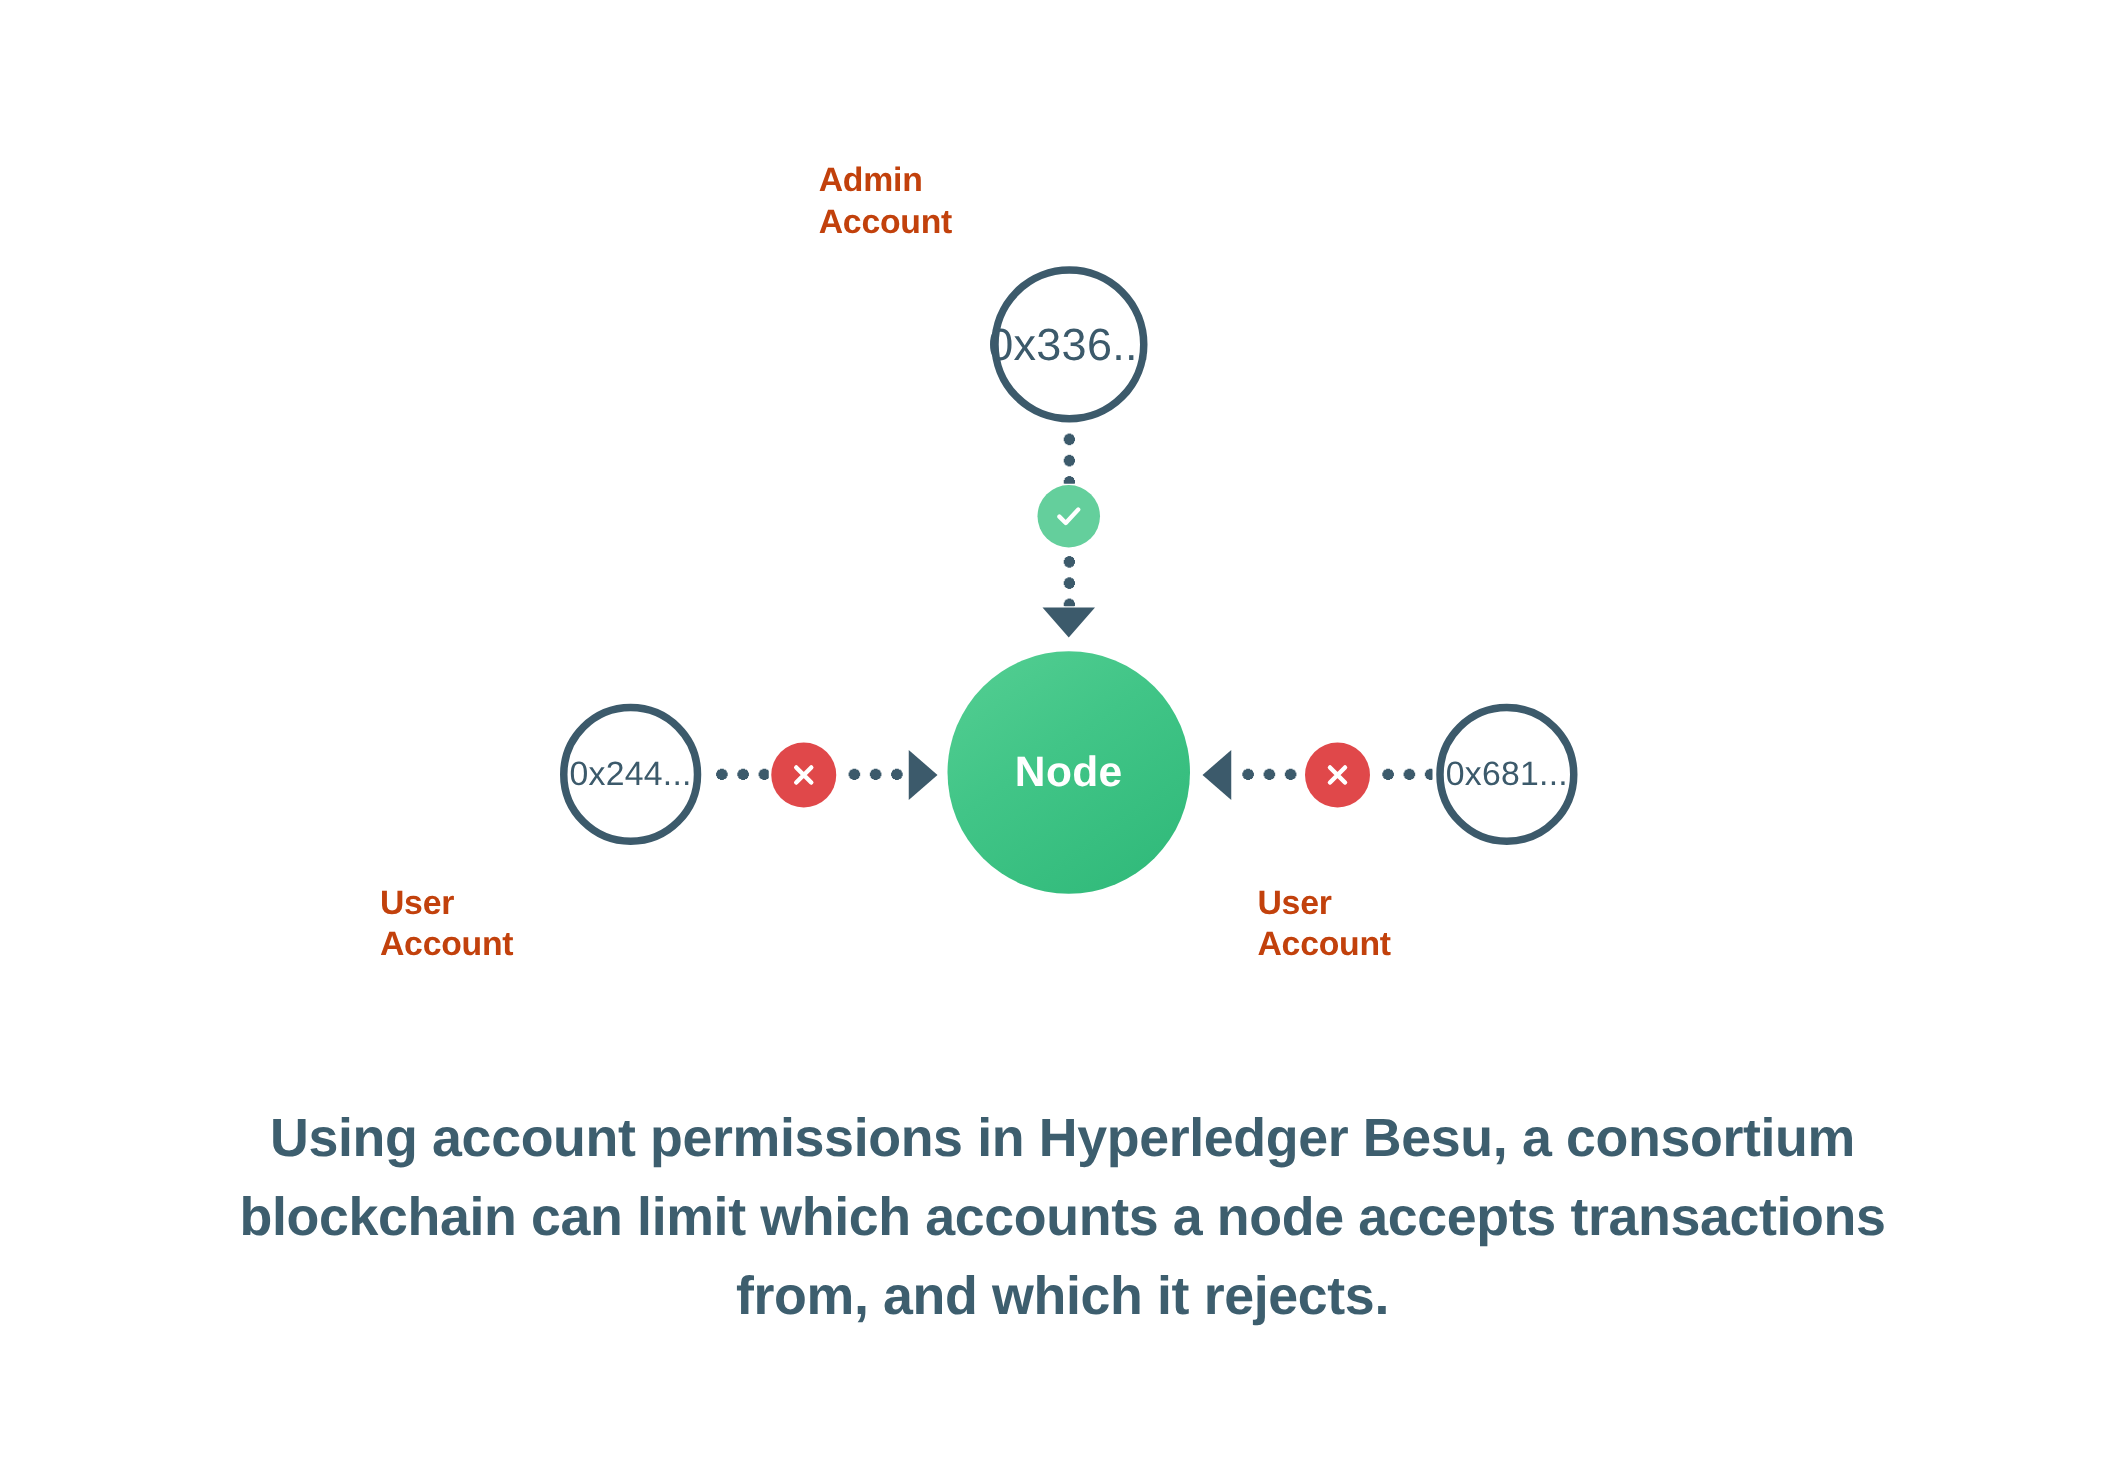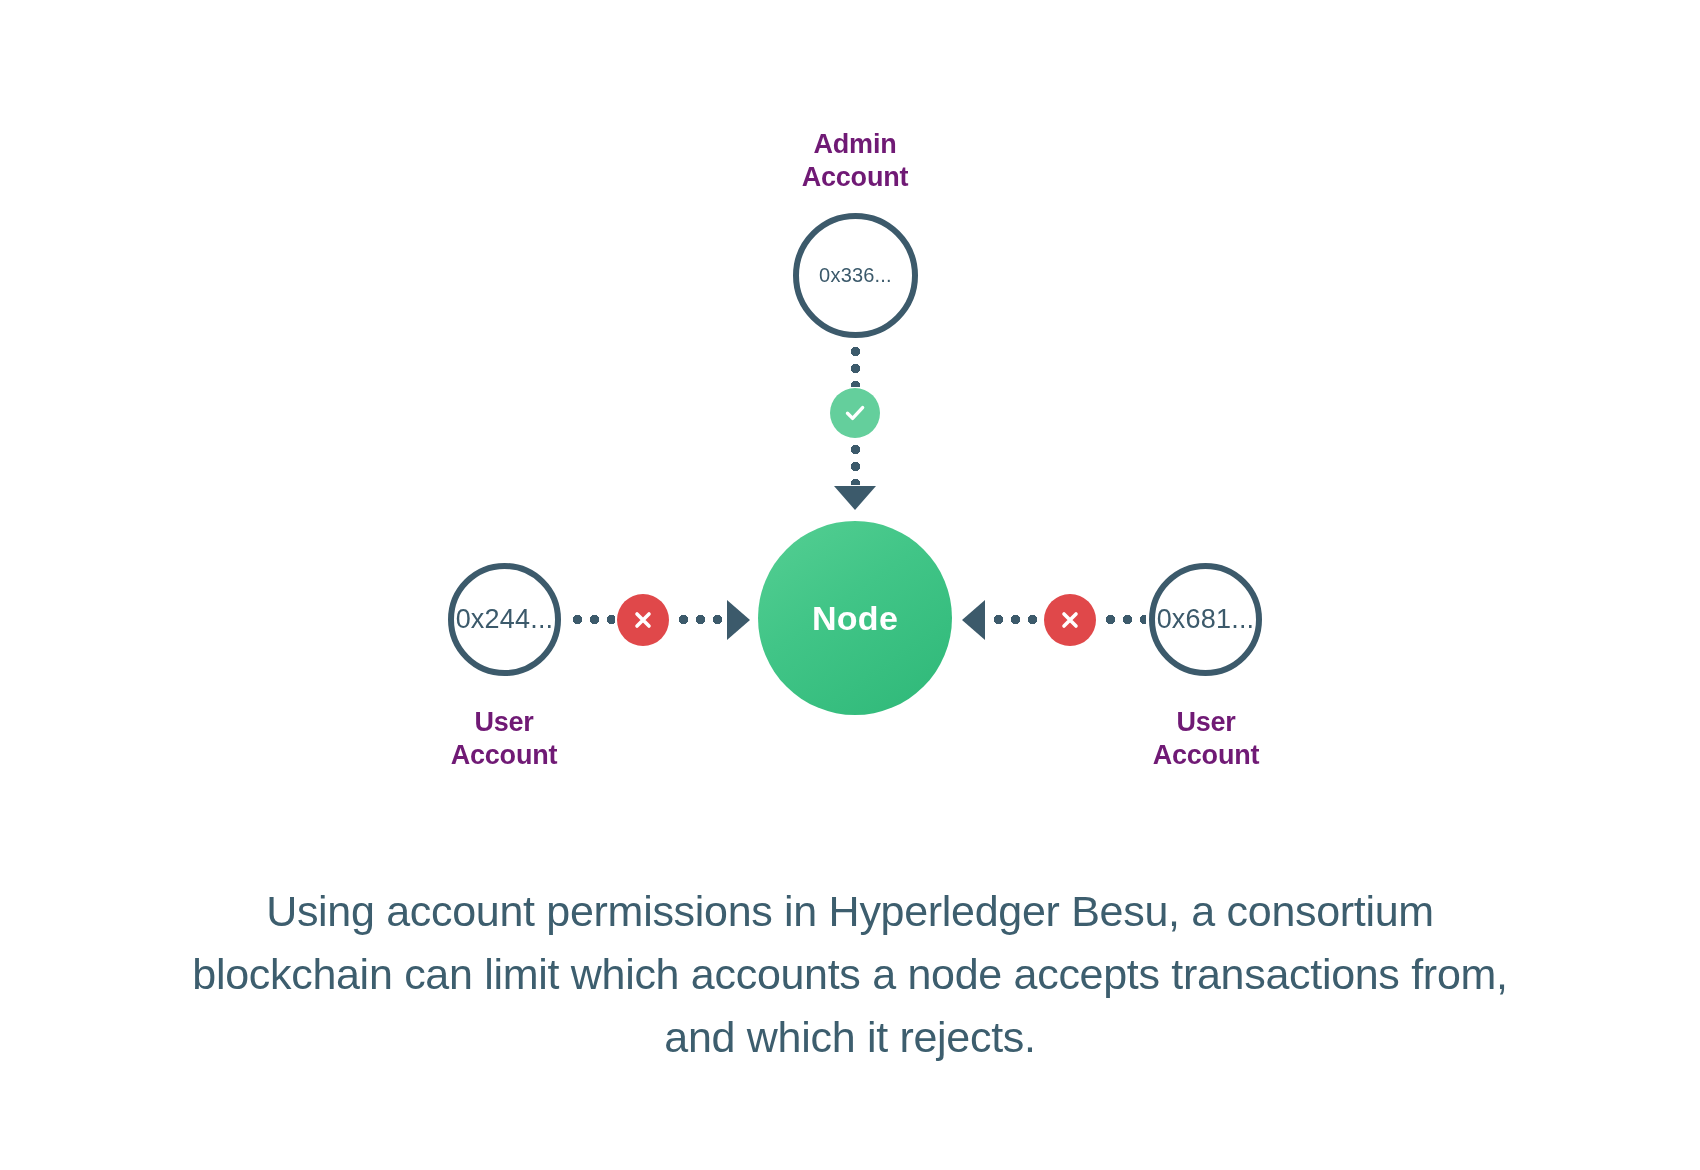--- a/index.html
+++ b/index.html
@@ -19,26 +19,25 @@
   #stage {
     position: relative;
     width: 1700px;
     height: 1170px;
     background: #ffffff;
   }
 
   
   .acct-label {
     position: absolute;
-    text-align: center;
     font-family: "Liberation Sans", sans-serif;
     font-weight: bold;
     font-size: 27px;
     line-height: 33px;
-    color: #701a75;
+    color: #c2410c;
     letter-spacing: -0.2px;
     white-space: pre-line;
     user-select: none;
   }
 
   
   .acct-circle {
     position: absolute;
     border-radius: 50%;
     background: #ffffff;
@@ -58,21 +57,21 @@
     user-select: none;
   }
 
   
   .admin-circle {
     left: 793px;
     top: 213px;
     width: 125px;
     height: 125px;
   }
-  .admin-circle .acct-addr { font-size: 20px; }
+  .admin-circle .acct-addr { font-size: 36px; }
 
   
   .user-left-circle {
     left: 448px;
     top: 563px;
     width: 113px;
     height: 113px;
   }
   .user-right-circle {
     left: 1149px;
@@ -166,21 +165,21 @@
   }
 
   
   .caption {
     position: absolute;
     left: 0;
     right: 0;
     top: 880px;
     text-align: center;
     font-family: "Liberation Sans", sans-serif;
-    font-weight: normal;
+    font-weight: bold;
     font-size: 43px;
     line-height: 63px;
     color: #3d5e6e;
     letter-spacing: -0.3px;
     padding: 0 180px;
     box-sizing: border-box;
     user-select: none;
   }
 </style>
 </head>

